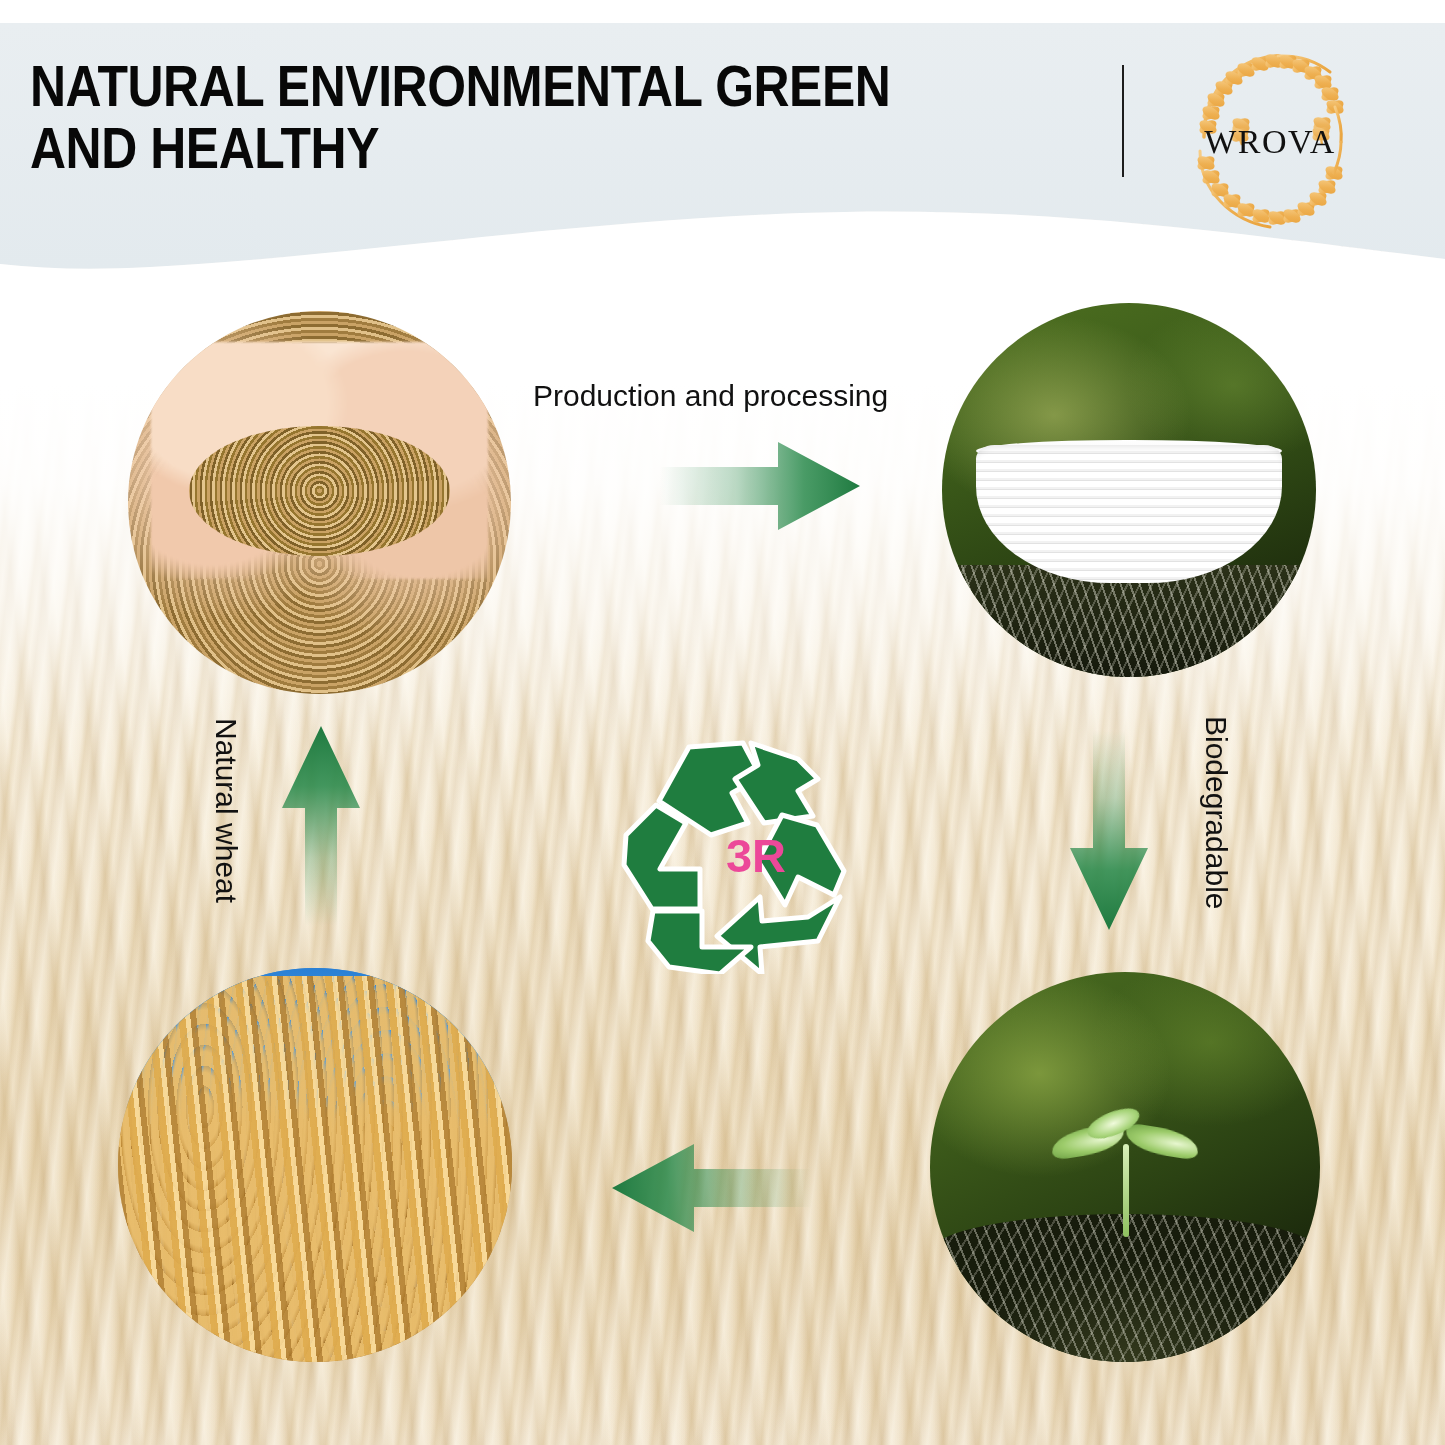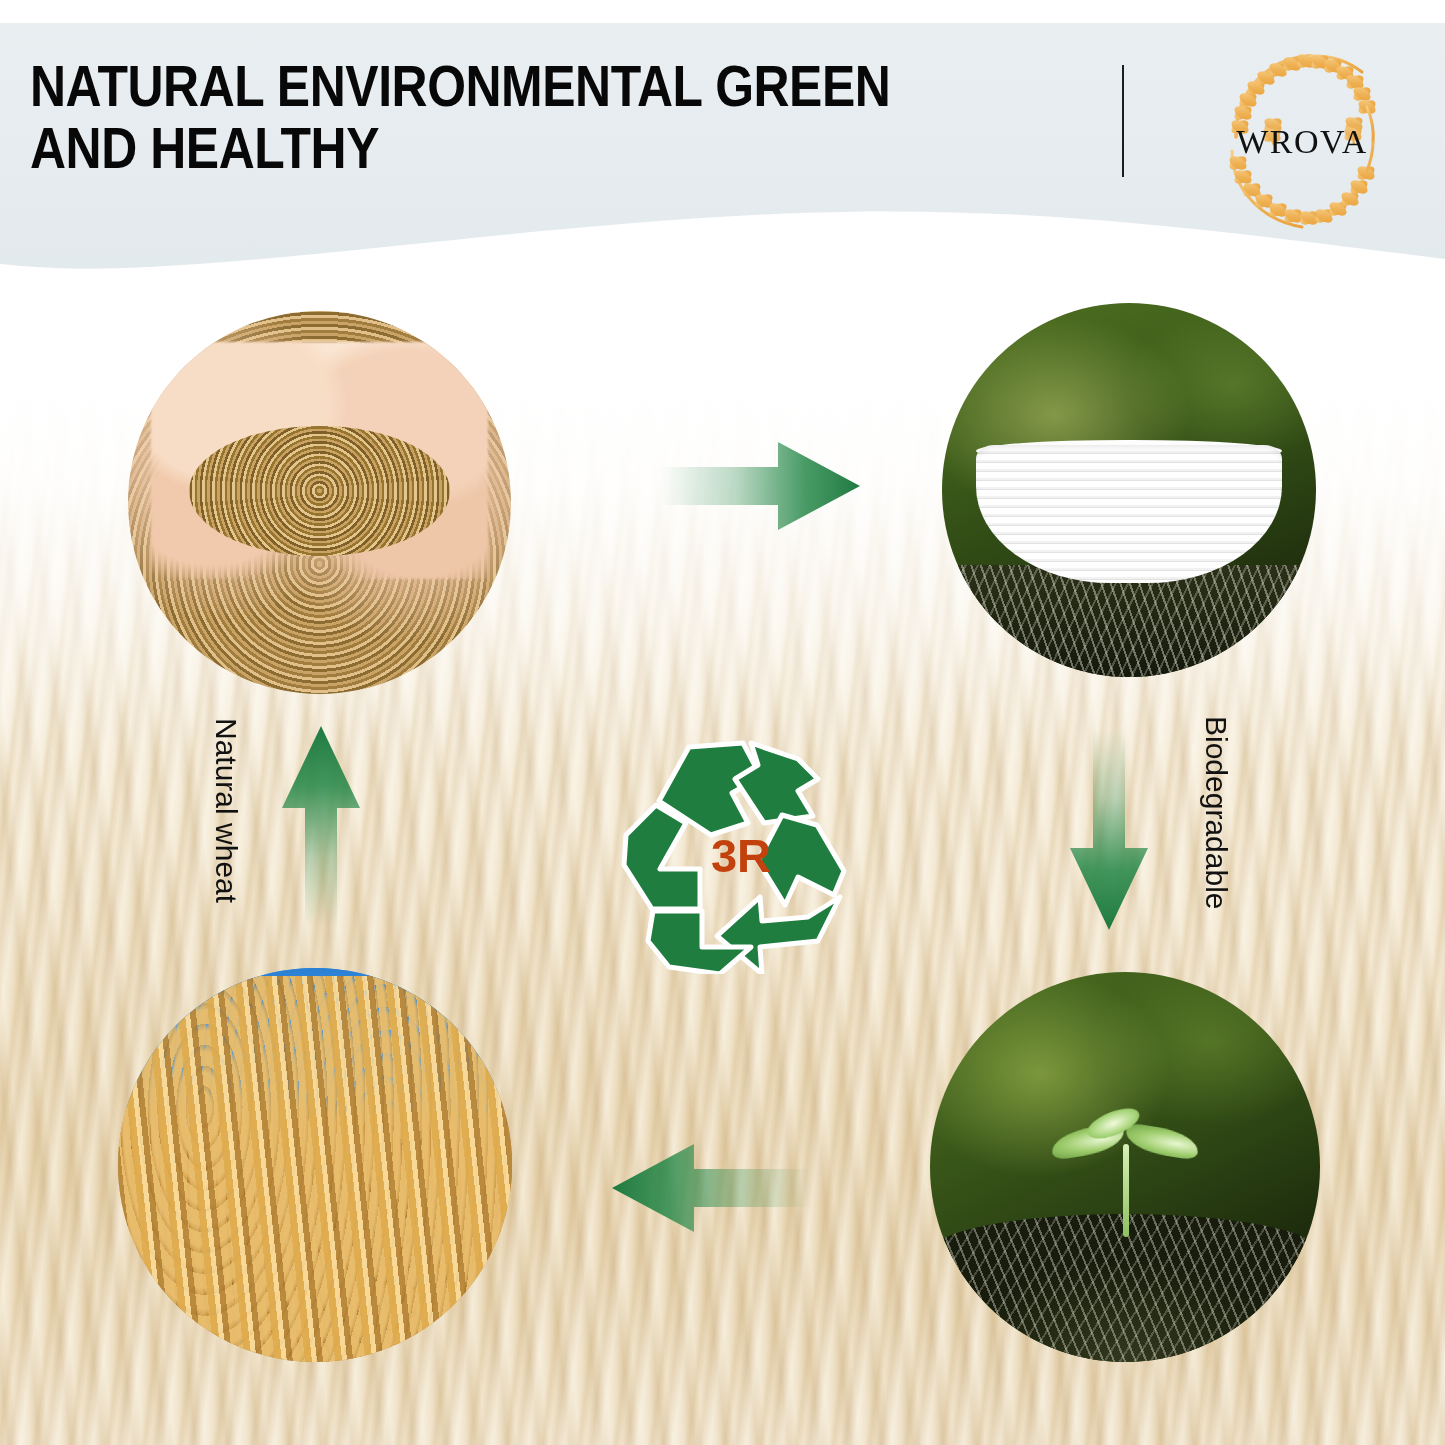--- a/index.html
+++ b/index.html
@@ -80,21 +80,21 @@
   .title-line { display:block; white-space:nowrap; }
 
   .divider {
     position:absolute; left:1122px; top:42px;
     width:2px; height:112px;
     background:#1d1d1d;
   }
 
   
   .logo {
-    position:absolute; left:1202px; top:18px;
+    position:absolute; left:1170px; top:18px;
     width:200px; height:200px;
   }
   .logo svg { display:block; }
   .logo-word {
     position:absolute; left:0; top:82px; width:200px;
     text-align:center;
     font-family:"Liberation Serif", serif;
     font-size:34px;
     letter-spacing:1.5px;
     color:#111;
@@ -268,23 +268,23 @@
     transform-origin:left top;
     transform:rotate(90deg);
   }
   .label-natural      { left:243px; top:718px; }
   .label-biodegradable{ left:1233px; top:716px; }
 
   
   .recycle { position:absolute; left:612px; top:731px; width:256px; height:243px; }
   .recycle svg { display:block; }
   .recycle-text {
-    position:absolute; left:0; top:0; width:256px; height:243px;
+    position:absolute; left:15px; top:0; width:256px; height:243px;
     display:flex; align-items:center; justify-content:center;
-    font-size:47px; font-weight:bold; color:#c2410c;
+    font-size:47px; font-weight:bold; color:#ec4899;
     font-family:"Liberation Sans", sans-serif;
     letter-spacing:0px;
     padding-left:2px; padding-top:6px;
   }
 </style>
 </head>
 <body>
 
 <div id="poster">
 
@@ -480,19 +480,20 @@
         <path d="M228,166 L206,210 L148,216 L150,243 L105,205 L148,166 L150,190 L196,186 Z"></path>
 
         <path d="M44,74 L74,92 L48,138 L88,138 L88,178 L40,178 L12,134 L14,104 Z"></path>
 
         <path d="M41,180 L90,180 L90,216 L139,216 L108,243 L57,236 L36,210 Z"></path>
       </g>
     </svg>
     <div class="recycle-text">3R</div>
   </div>
 
+  <div class="label label-production">Production and processing</div>
 
 
   <div class="label label-vert label-natural">Natural wheat</div>
 
   <div class="label label-vert label-biodegradable">Biodegradable</div>
 
 </div>
 
 </body></html>

